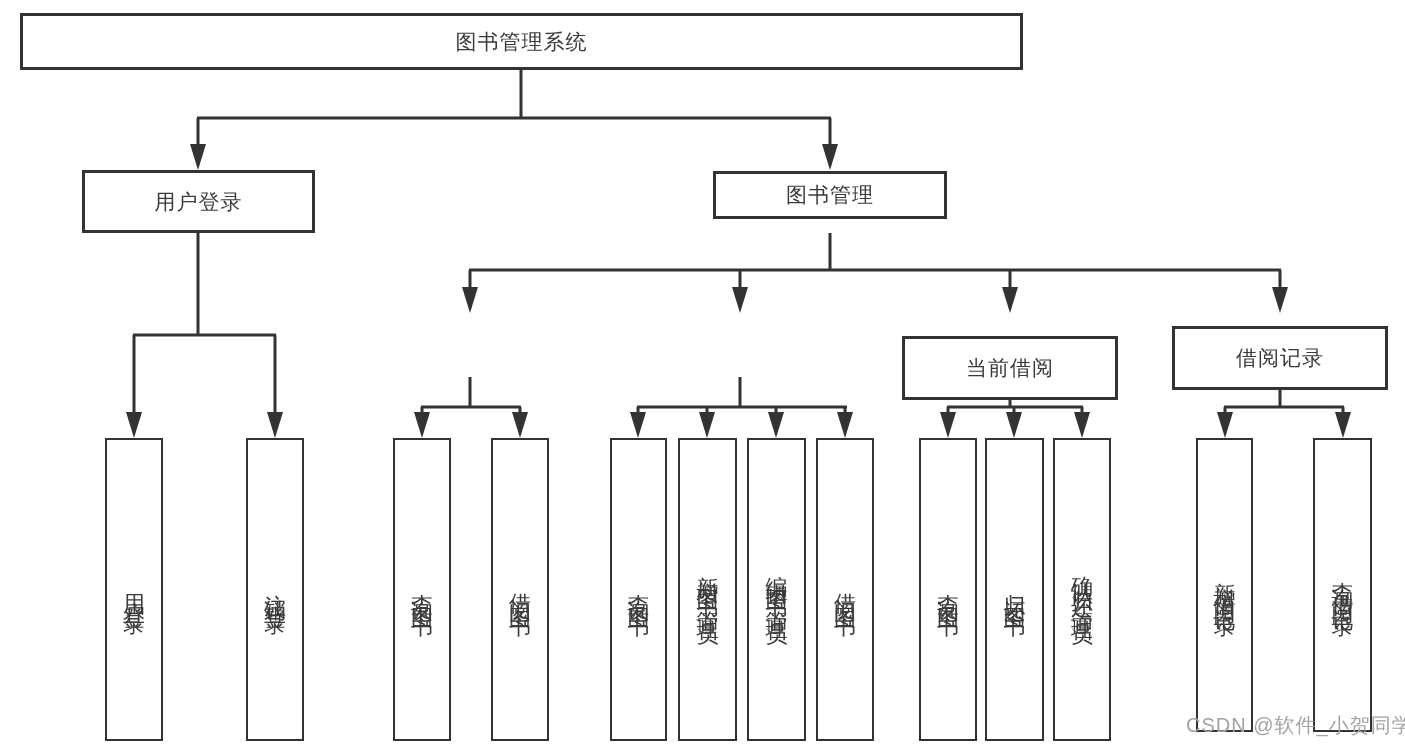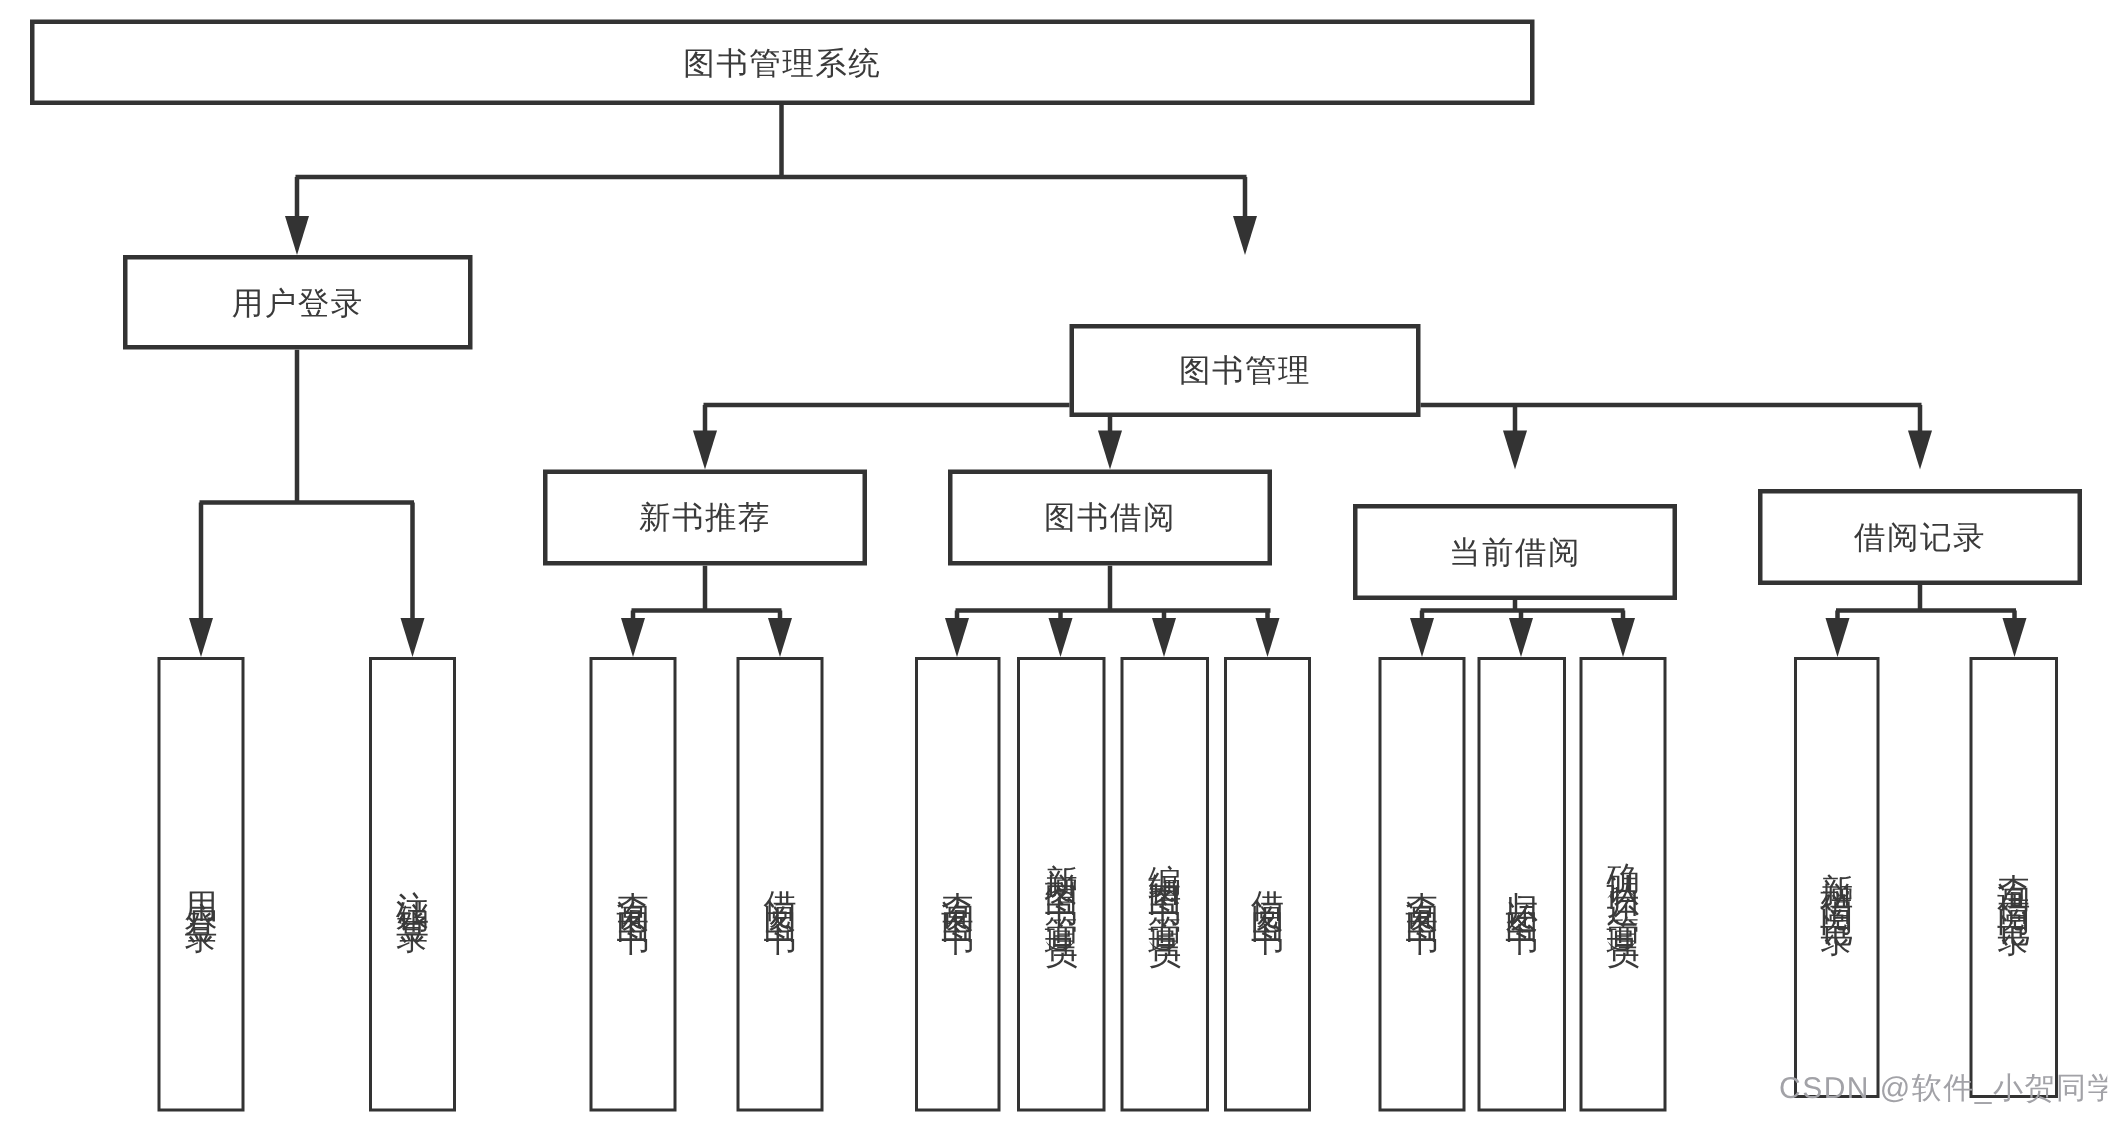--- a/index.html
+++ b/index.html
@@ -103,30 +103,24 @@
     </g>
   </svg>
 
   <div class="hbox" style="left:20px; top:13px; width:1003px; height:57px;">
     <span class="hlabel">图书管理系统</span>
   </div>
 
   <div class="hbox" style="left:82px; top:170px; width:233px; height:63px;">
     <span class="hlabel">用户登录</span>
   </div>
-  <div class="hbox" style="left:713px; top:171px; width:234px; height:62px;margin-top:45px;">
+  <div class="hbox" style="left:713px; top:171px; width:234px; height:48px;">
     <span class="hlabel">图书管理</span>
   </div>
 
-  <div class="hbox" style="left:362px; top:313px; width:216px; height:64px;">
-    <span class="hlabel">新书推荐</span>
-  </div>
-  <div class="hbox" style="left:632px; top:313px; width:216px; height:64px;">
-    <span class="hlabel">图书借阅</span>
-  </div>
   <div class="hbox" style="left:902px; top:313px; width:216px; height:64px;margin-top:23px;">
     <span class="hlabel">当前借阅</span>
   </div>
   <div class="hbox" style="left:1172px; top:326px; width:216px; height:64px;">
     <span class="hlabel">借阅记录</span>
   </div>
 
   <div class="vbox" style="left:105px; width:58px;">
     <span class="vtext">用户登录</span>
   </div>

